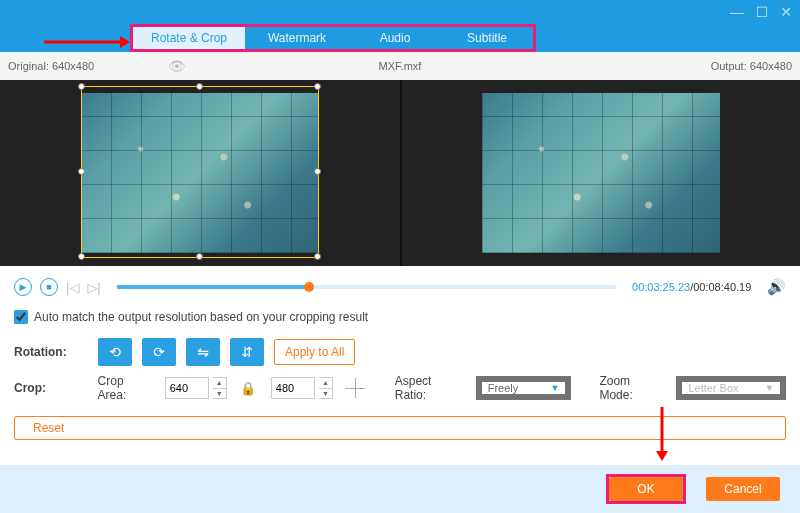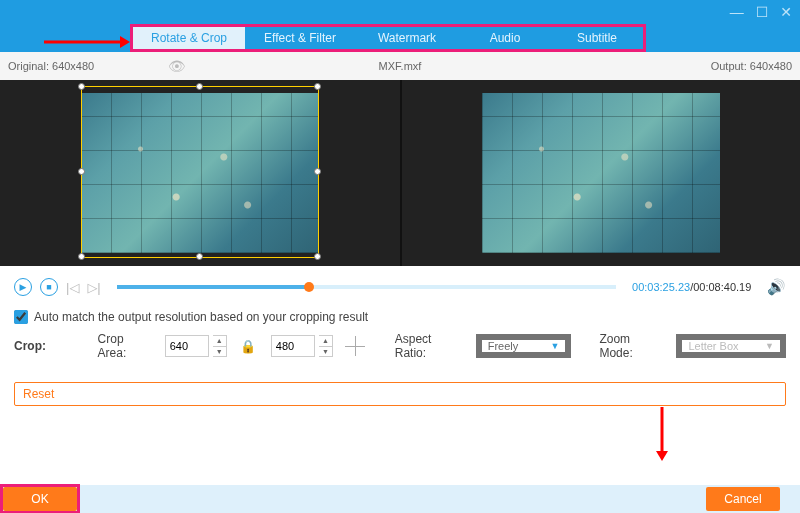--- a/index.html
+++ b/index.html
@@ -49,42 +49,41 @@
   .spinner div+div { border-top:1px solid #ccc;}
   .link { color:#2aa0e2; font-size:13px; margin:0 4px;}
   .centercross { width:24px; height:24px; position:relative; border:none; }
   .centercross::before,.centercross::after{content:"";position:absolute;background:#aaa;}
   .centercross::before{left:50%;top:2px;bottom:2px;width:1px;}
   .centercross::after{top:50%;left:2px;right:2px;height:1px;}
   .select { height:24px; border:6px solid #737373; padding:0 20px 0 6px; font-size:11px; position:relative; background:#fff; color:#666; display:flex; align-items:center;}
   .select .caret { position:absolute; right:6px; color:#2aa0e2; font-size:9px;}
   .select.disabled { color:#bbb;text-align:right;}
   .select.disabled .caret { color:#bbb;}
-  .resetbtn { border:1px solid #ff7a1a; color:#ff7a1a; padding:4px 8px; border-radius:2px; margin-top:22px; font-size:12px; background:#fff;}
-  .footer { position:absolute; bottom:0; left:0; right:0; height:28px; background:#def0fb; display:flex; align-items:center; justify-content:space-between; padding-right:20px; gap:32px;}
+  .resetbtn { border:1px solid #ff7a1a; color:#ff7a1a; padding:4px 18px; border-radius:2px; margin-top:14px; font-size:12px; background:#fff;}
+  .footer { position:absolute; bottom:0; left:0; right:0; height:48px; background:#def0fb; display:flex; align-items:center; justify-content:flex-end; padding-right:20px; gap:20px;}
   .okwrap { border:3px solid #ec1e79; padding:0; }
   .fbtn { width:74px; height:24px; background:#ff7a1a; color:#fff; font-size:12px; display:flex; align-items:center; justify-content:center; border-radius:2px;}
   .arrow2 { position:absolute; right:130px; bottom:52px;}
 </style>
 </head>
 <body>
 
 <div class="titlebar">
   <div class="wincontrols">
     <span>—</span>
     <span>☐</span>
     <span>✕</span>
   </div>
   <svg class="arrow1" width="86" height="16">
     <line x1="0" y1="8" x2="76" y2="8" stroke="#ff0000" stroke-width="3"></line>
     <polygon points="76,2 86,8 76,14" fill="#ff0000"></polygon>
   </svg>
   <div class="tabbar">
     <div class="tab active" style="width:112px">Rotate &amp; Crop</div>
-    <div class="tab" style="width:110px">Effect &amp; Filter</div>
     <div class="tab" style="width:104px">Watermark</div>
     <div class="tab" style="width:92px">Audio</div>
     <div class="tab" style="width:92px">Subtitle</div>
   </div>
 </div>
 
 <div class="infobar">
   <span class="orig">Original: 640x480</span>
   <span class="eye">👁</span>
   <span class="fname">MXF.mxf</span>
@@ -122,20 +121,28 @@
     </div>
     <span class="timing"><span class="cur">00:03:25.23</span><span class="tot">/00:08:40.19</span></span>
     <span class="vol">🔊</span>
   </div>
 
   <label class="chkrow">
     <input type="checkbox" checked="" style="">
     <span>Auto match the output resolution based on your cropping result</span>
   </label>
 
+  <div class="rotrow">
+    <span class="lbl">Rotation:</span>
+    <div class="sqbtn">⟲</div>
+    <div class="sqbtn">⟳</div>
+    <div class="sqbtn">⇋</div>
+    <div class="sqbtn">⇵</div>
+    <div class="applybtn">Apply to All</div>
+  </div>
 
   <div class="croprow">
     <span class="lbl">Crop:</span>
     <span>Crop Area:</span>
     <div class="field">
       <input class="numinput" value="640" style="">
       <div class="spinner">
           <div>▲</div>
           <div>▼</div>
         </div>

